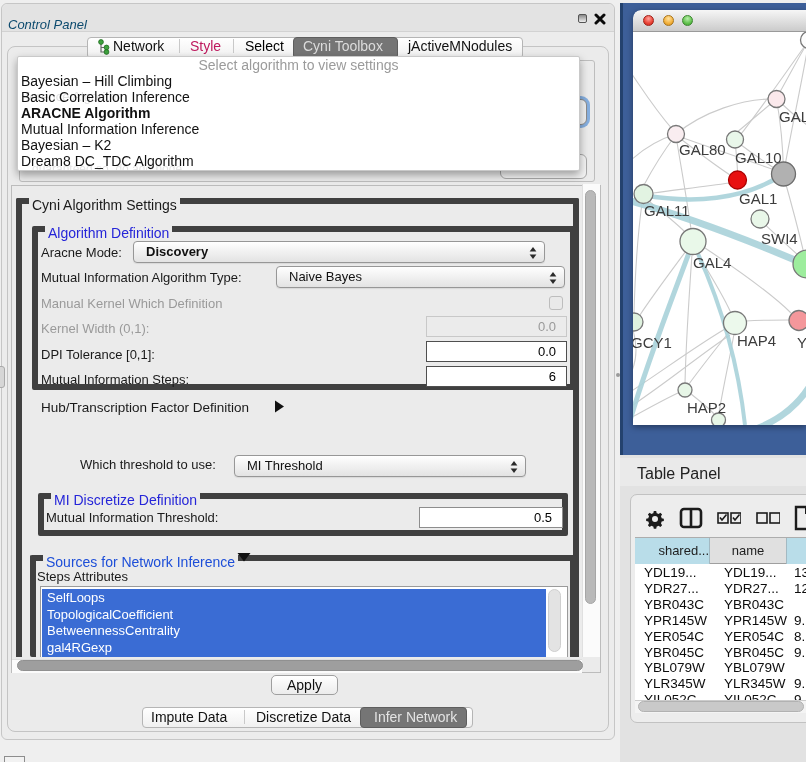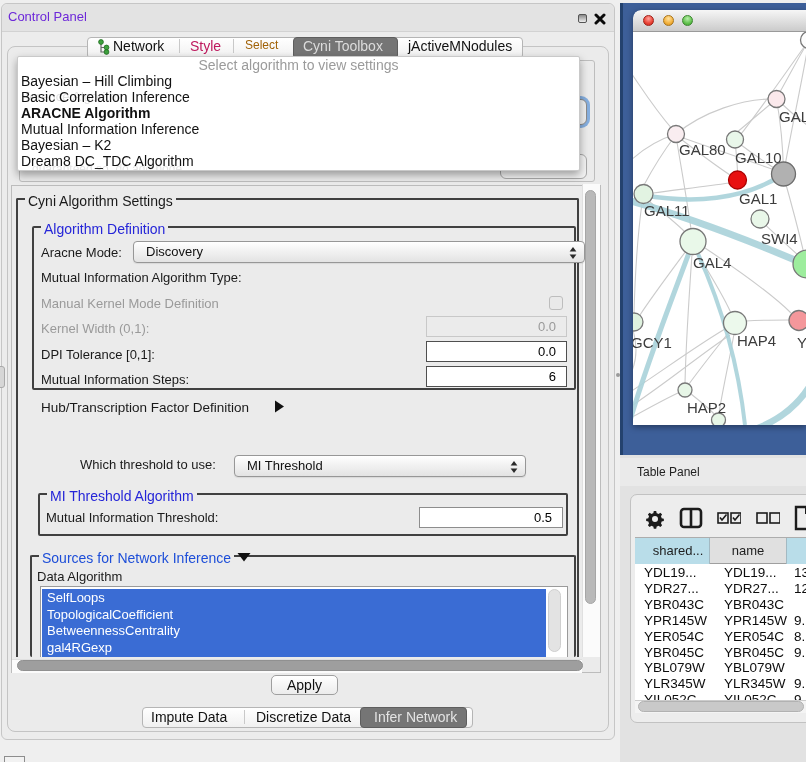--- a/index.html
+++ b/index.html
@@ -7,31 +7,31 @@
 body { font-family:"Liberation Sans", sans-serif; background:#efefef; position:relative; overflow:hidden; }
 .abs { position:absolute; }
 .lbl { font-size:13px; font-weight:normal; color:#1a1a1a; white-space:nowrap; }
 .dis { color:#9a9a9a; }
 .combo { position:absolute; height:22px; border:1px solid #979797; border-radius:4px;
   background:linear-gradient(#ffffff,#f2f2f2 45%,#e3e3e3); box-shadow:0 1px 1px rgba(0,0,0,0.08);
   font-size:13px; color:#111; line-height:20px; padding-left:12px; white-space:nowrap; }
 .arr { position:absolute; right:7px; top:3px; width:8px; height:16px; }
 .fld { position:absolute; height:21px; background:#fff; border:1px solid #4f4f4f;
   font-size:13px; color:#000; line-height:19px; text-align:right; padding-right:10px; }
-.grp { position:absolute; border:2px solid #404040; border-radius:2px;padding-left:11px; }
+.grp { position:absolute; border:6px solid #404040; border-radius:2px;padding-left:11px; }
 .gtitle { position:absolute; top:-6px; left:7px; background:#ebebeb; padding:0 3px; font-size:14px; line-height:15px; white-space:nowrap; }
 </style>
 </head>
 <body>
 
 <div class="abs" id="cpwin" style="left:0; top:0; width:618px; height:744px;">
   <div class="abs" style="left:1px; top:3px; width:614px; height:737px; background:#ececec; border:1px solid #c6c6c6; border-radius:6px;"></div>
 
   <div class="abs" style="left:2px; top:4px; width:612px; height:28px; background:#e3e3e3; border-bottom:1px solid #d2d2d2; border-radius:6px 6px 0 0;">
-    <div class="abs" style="left:6px; top:5px; font-size:13px; color:#6d28d9;">Control Panel</div>
+    <div class="abs" style="left:6px; top:13px; font-size:13px; color:#0c4a6e;font-style:italic;">Control Panel</div>
     <div class="abs" style="left:576px; top:10px; width:9px; height:9px; border:1.5px solid #555; border-radius:2px; background:linear-gradient(#888,#eee);"></div>
     <svg class="abs" style="left:592px; top:9px;" width="12" height="12" viewBox="0 0 12 12">
       <path d="M2 2 L10 10 M10 2 L2 10" stroke="#0a0a0a" stroke-width="3" stroke-linecap="round"></path>
     </svg>
   </div>
 
   <div class="abs" style="left:7px; top:46px; width:602px; height:686px; background:#ebebeb; border:1px solid #c4c4c4; border-radius:8px;"></div>
 
   <div class="abs" style="left:19px; top:60px; width:576px; height:122px; border:1px solid #bdbdbd; border-radius:3px; background:#ebebeb;"></div>
   <div class="abs" style="left:437px; top:99px; width:150px; height:26px; border-radius:6px; box-shadow:0 0 0 3px #85aede; border:1px solid #8a8a8a; background:#f0f0f0;"></div>
@@ -41,49 +41,55 @@
   <svg class="abs" style="left:98px; top:39px;" width="12" height="16" viewBox="0 0 12 16">
     <path d="M3 4 L3 13 L7 13 M3 8.5 L7 8.5" stroke="#6b6b6b" stroke-width="1.2" fill="none"></path>
     <circle cx="3" cy="3" r="2.4" fill="#3fa23f" stroke="#1d6b1d" stroke-width="0.8"></circle>
     <circle cx="8.5" cy="8.5" r="2.4" fill="#3fa23f" stroke="#1d6b1d" stroke-width="0.8"></circle>
     <circle cx="8.5" cy="13" r="2.4" fill="#3fa23f" stroke="#1d6b1d" stroke-width="0.8"></circle>
   </svg>
   <div class="abs" style="left:113px; top:38px; font-size:14px; color:#111;">Network</div>
   <div class="abs" style="left:179px; top:39px; width:1px; height:14px; background:#c9c9c9;"></div>
   <div class="abs" style="left:190px; top:38px; font-size:14px; color:#be185d;">Style</div>
   <div class="abs" style="left:233px; top:39px; width:1px; height:14px; background:#c9c9c9;"></div>
-  <div class="abs" style="left:245px; top:38px; font-size:12px; color:#a16207;">Select</div>
+  <div class="abs" style="left:245px; top:38px; font-size:14px; color:#000000;">Select</div>
   <div class="abs" style="left:293px; top:37px; width:105px; height:22px; background:#757575; border:1px solid #5e5e5e; border-radius:4px;"></div>
   <div class="abs" style="left:303px; top:38px; font-size:14px; color:#dcdcdc;">Cyni Toolbox</div>
   <div class="abs" style="left:408px; top:38px; font-size:14px; color:#111;">jActiveMNodules</div>
 
   <div class="abs" style="left:11px; top:185px; width:590px; height:488px; border:1px solid #bcbcbc; background:#ebebeb;"></div>
 
   <div class="abs" style="left:582px; top:184px; width:18px; height:473px; background:#fbfbfb; border-left:1px solid #e0e0e0;"></div>
   <div class="abs" style="left:585px; top:190px; width:11px; height:414px; background:#b9b9b9; border:1px solid #a6a6a6; border-radius:7px;"></div>
 
   <div class="abs" style="left:12px; top:659px; width:570px; height:14px; background:#fbfbfb; border-top:1px solid #e0e0e0;"></div>
   <div class="abs" style="left:17px; top:660px; width:566px; height:11px; background:#9e9e9e; border:1px solid #909090; border-radius:6px;"></div>
 
   <div class="grp" style="left:16px; top:198px; width:563px; height:459px; border-bottom:none; border-radius:2px 2px 0 0;">
     <div class="gtitle" style="color:#1a1a1a;">Cyni Algorithm Settings</div>
   </div>
 
   <div class="grp" style="left:32px; top:226px; width:544px; height:164px;">
     <div class="gtitle" style="color:#2525d8;">Algorithm Definition</div>
   </div>
   <div class="lbl abs" style="left:41px; top:245px;">Aracne Mode:</div>
-  <div class="combo" style="left:133px; top:241px; width:452px;">Discovery
+  <div class="combo" style="left:133px; top:241px; width:412px;font-weight:bold;">Discovery
     <svg class="arr" viewBox="0 0 8 16">
         <path d="M4 2 L7.4 6.6 L0.6 6.6 Z" fill="#2a2a2a"></path>
         <path d="M4 14 L7.4 9.4 L0.6 9.4 Z" fill="#2a2a2a"></path>
       </svg>
   </div>
   <div class="lbl abs" style="left:41px; top:270px;">Mutual Information Algorithm Type:</div>
-  <div class="lbl dis abs" style="left:41px; top:296px;">Manual Kernel Mode Definition</div>
+  <div class="combo" style="left:276px; top:266px; width:289px;">Naive Bayes
+    <svg class="arr" viewBox="0 0 8 16">
+        <path d="M4 2 L7.4 6.6 L0.6 6.6 Z" fill="#2a2a2a"></path>
+        <path d="M4 14 L7.4 9.4 L0.6 9.4 Z" fill="#2a2a2a"></path>
+      </svg>
+  </div>
+  <div class="lbl dis abs" style="left:41px; top:296px;">Manual Kernel Which Definition</div>
   <div class="abs" style="left:549px; top:296px; width:14px; height:14px; background:#e9e9e9; border:1px solid #bdbdbd; border-radius:3px;"></div>
   <div class="lbl dis abs" style="left:41px; top:321px;">Kernel Width (0,1):</div>
   <div class="fld" style="left:426px; top:316px; width:141px; background:#ebebeb; border:1px solid #c8c8c8; color:#9a9a9a;">0.0</div>
   <div class="lbl abs" style="left:41px; top:347px;">DPI Tolerance [0,1]:</div>
   <div class="fld" style="left:426px; top:341px; width:141px;">0.0</div>
   <div class="lbl abs" style="left:41px; top:372px;">Mutual Information Steps:</div>
   <div class="fld" style="left:426px; top:366px; width:141px;">6</div>
 
   <div class="lbl abs" style="left:41px; top:400px; font-size:13.5px;">Hub/Transcription Factor Definition</div>
   <svg class="abs" style="left:272px; top:399px;" width="14" height="15" viewBox="0 0 14 15">
@@ -92,32 +98,32 @@
 
   <div class="lbl abs" style="left:80px; top:457px;">Which threshold to use:</div>
   <div class="combo" style="left:234px; top:455px; width:292px;">MI Threshold
     <svg class="arr" viewBox="0 0 8 16">
         <path d="M4 2 L7.4 6.6 L0.6 6.6 Z" fill="#2a2a2a"></path>
         <path d="M4 14 L7.4 9.4 L0.6 9.4 Z" fill="#2a2a2a"></path>
       </svg>
   </div>
 
   <div class="grp" style="left:38px; top:493px; width:530px; height:43px;">
-    <div class="gtitle" style="color:#2525d8;">MI Threshold Algorithm</div>
+    <div class="gtitle" style="color:#2525d8;">MI Discretize Definition</div>
   </div>
   <div class="lbl abs" style="left:46px; top:510px;">Mutual Information Threshold:</div>
   <div class="fld" style="left:419px; top:507px; width:144px; border:1px solid #8d8d8d;">0.5</div>
 
   <div class="grp" style="left:30px; top:555px; width:546px; height:102px; border-bottom:none;">
     <div class="gtitle" style="color:#1d4ed8;">Sources for Network Inference <span id="dtri"></span></div>
   </div>
   <svg class="abs" style="left:236px; top:551px;" width="16" height="12" viewBox="0 0 16 12">
       <path d="M1.5 2 L14.5 2 L8 10.5 Z" fill="#111"></path>
     </svg>
-  <div class="lbl abs" style="left:37px; top:569px;">Data Algorithm</div>
+  <div class="lbl abs" style="left:37px; top:569px;">Steps Attributes</div>
   <div class="abs" style="left:40px; top:586px; width:528px; height:71px; background:#fff; border:1px solid #9a9a9a; border-bottom:none; overflow:hidden;">
     <div class="abs" style="left:1px; top:2px; width:504px; height:68px; background:#3a6cd4;"></div>
     <div class="abs" style="left:6px; top:3px; font-size:13px; color:#fff; line-height:16.5px;">SelfLoops<br>TopologicalCoefficient<br>BetweennessCentrality<br>gal4RGexp</div>
     <div class="abs" style="left:507px; top:2px; width:13px; height:63px; background:#e3e3e3; border:1px solid #cfcfcf; border-radius:7px;"></div>
   </div>
 
   <div class="abs" style="left:271px; top:675px; width:67px; height:20px; background:linear-gradient(#ffffff,#ececec); border:1px solid #9f9f9f; border-radius:5px; text-align:center; font-size:14px; line-height:19px; color:#111;">Apply</div>
 
   <div class="abs" style="left:142px; top:707px; width:331px; height:21px; background:linear-gradient(#ffffff,#f0f0f0); border:1px solid #b5b5b5; border-radius:4px;"></div>
   <div class="abs" style="left:151px; top:709px; font-size:14px; color:#111;">Impute Data</div>
@@ -219,21 +225,21 @@
         <text x="104" y="314">HAP4</text>
         <text x="164" y="316">YE</text>
         <text x="54" y="381">HAP2</text>
       </g>
     </svg>
   </div>
 </div>
 
 <div class="abs" style="left:620px; top:455px; width:186px; height:307px; background:#e2e2e2;"></div>
 <div class="abs" style="left:620px; top:458px; width:186px; height:28px; background:#eaeaea;">
-  <div class="abs" style="left:17px; top:7px; font-size:12px; color:#222;">Table Panel</div>
+  <div class="abs" style="left:17px; top:7px; font-size:16px; color:#222;">Table Panel</div>
 </div>
 
 <div class="abs" style="left:630px; top:494px; width:184px; height:229px; background:#ededed; border:1px solid #c2c2c2; border-radius:7px; overflow:hidden;">
 
   <svg class="abs" style="left:14px; top:14px;" width="20" height="20" viewBox="0 0 20 20">
     <path fill="#1c1c1c" d="M10 2 l1.2 0 .5 2.2 a6 6 0 0 1 1.8 .75 l1.9-1.2 1.7 1.7 -1.2 1.9 a6 6 0 0 1 .75 1.8 l2.2 .5 0 2.4 -2.2 .5 a6 6 0 0 1 -.75 1.8 l1.2 1.9 -1.7 1.7 -1.9-1.2 a6 6 0 0 1 -1.8 .75 l-.5 2.2 -2.4 0 -.5-2.2 a6 6 0 0 1 -1.8-.75 l-1.9 1.2 -1.7-1.7 1.2-1.9 a6 6 0 0 1 -.75-1.8 l-2.2-.5 0-2.4 2.2-.5 a6 6 0 0 1 .75-1.8 l-1.2-1.9 1.7-1.7 1.9 1.2 a6 6 0 0 1 1.8-.75 l.5-2.2 z M10 7 a3 3 0 1 0 0 6 a3 3 0 1 0 0-6"></path>
   </svg>
   <svg class="abs" style="left:48px; top:12px;" width="24" height="22" viewBox="0 0 24 22">
     <rect x="2" y="2" width="20" height="18" rx="3" fill="none" stroke="#1c1c1c" stroke-width="2.6"></rect>
     <path d="M12 2 L12 20" stroke="#1c1c1c" stroke-width="2.6"></path>
@@ -247,21 +253,21 @@
   <svg class="abs" style="left:125px; top:17px;" width="24" height="12" viewBox="0 0 24 12">
     <rect x="1" y="1" width="10" height="10" fill="none" stroke="#1c1c1c" stroke-width="1.6"></rect>
     <rect x="14" y="1" width="10" height="10" fill="none" stroke="#1c1c1c" stroke-width="1.6"></rect>
   </svg>
   <svg class="abs" style="left:162px; top:10px;" width="22" height="26" viewBox="0 0 22 26">
     <path d="M3 2 L13 2 L19 8 L19 24 L3 24 Z" fill="none" stroke="#1c1c1c" stroke-width="2.4"></path>
     <path d="M13 2 L13 8 L19 8" fill="none" stroke="#1c1c1c" stroke-width="2"></path>
   </svg>
 
   <div class="abs" style="left:4px; top:42px; width:180px; height:27px; background:#e0e0e0; border-top:1px solid #adadad; border-bottom:1px solid #9f9f9f;">
-    <div class="abs" style="left:0; top:0; width:75px; height:42px; background:#b9dde9; border-right:1px solid #a3b9c2; text-align:center; text-indent:12px; font-size:13px; line-height:25px; color:#1e1e1e;">shared...</div>
+    <div class="abs" style="left:0; top:0; width:75px; height:42px; background:#b9dde9; border-right:1px solid #a3b9c2; text-align:right; text-indent:12px; font-size:13px; line-height:25px; color:#1e1e1e;">shared...</div>
     <div class="abs" style="left:76px; top:0; width:74px; height:26px; text-align:center; font-size:13px; line-height:25px; color:#1e1e1e;">name</div>
     <div class="abs" style="left:151px; top:0; width:33px; height:26px; background:#b9dde9; border-left:1px solid #a3b9c2;"></div>
   </div>
 
   <div class="abs" style="left:4px; top:69px; width:180px; height:136px; background:#fff; overflow:hidden; font-size:13.5px; color:#0c0c0c;">
     <div class="abs" style="left:9px; top:1px; line-height:15.9px; white-space:pre;">YDL19...
 YDR27...
 YBR043C
 YPR145W
 YER054C

